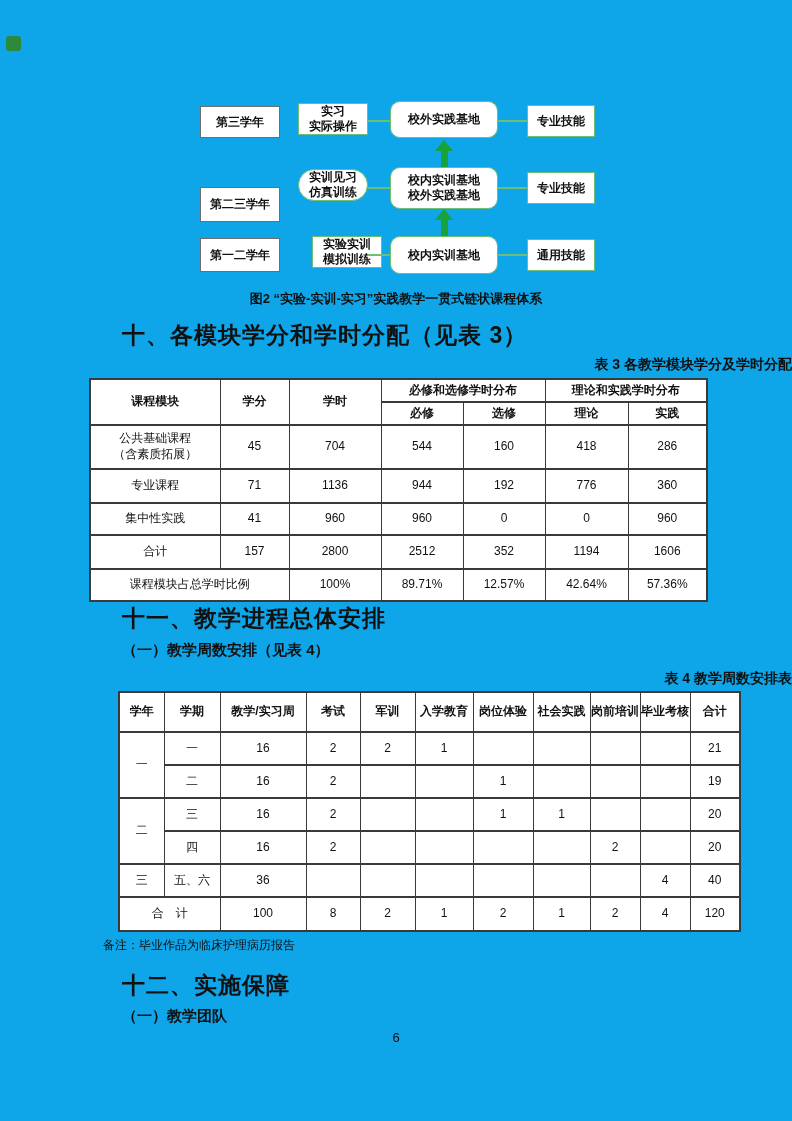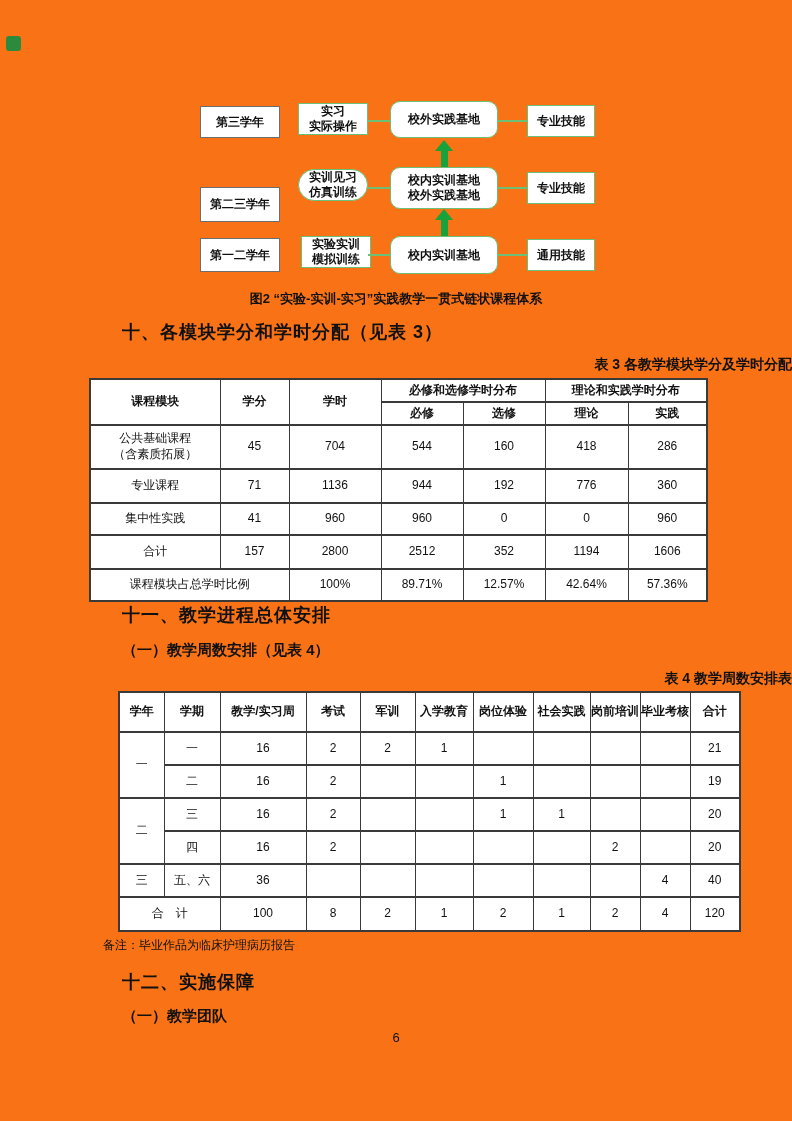--- a/index.html
+++ b/index.html
@@ -1,38 +1,38 @@
 <!DOCTYPE html>
 <html><head>
 <meta charset="utf-8">
 <style>
   * { margin:0; padding:0; box-sizing:border-box; }
   html,body { background:#ffffff; }
   body { font-family:"Liberation Sans","DejaVu Sans",sans-serif; color:#111; }
-  .page { position:relative; width:792px; height:1121px; background:#f97316; overflow:hidden; }
+  .page { position:relative; width:792px; height:1121px; background:#0ea5e9; overflow:hidden; }
 
   
   .marker { position:absolute; left:6px; top:36px; width:15px; height:15px; background:#2c8a3d; border-radius:3px; }
 
   
   .dg-box { position:absolute; display:flex; flex-direction:column; align-items:center; justify-content:center;
             font-size:12px; font-weight:bold; text-align:center; line-height:1.25; background:#fff; }
   .yr  { border:1px solid #6e6e6e; width:80px; height:32px; }
   .mth { border:1.5px solid #6cbf74; width:70px; height:32px; }
   .base{ border:1.5px solid #6cbf74; border-radius:10px; width:108px; }
   .skl { border:1.5px solid #6cbf74; width:68px; height:32px; }
   .dg-line { position:absolute; height:2px; background:#6cbf74; }
   .dg-arrow { position:absolute; width:18px; }
   .dg-arrow .head { width:0; height:0; border-left:9px solid transparent; border-right:9px solid transparent; border-bottom:11px solid #17a23b; }
   .dg-arrow .shaft { width:7px; margin-left:5.5px; background:#17a23b; }
 
   .fig-cap { position:absolute; top:290px; left:0; width:792px; text-align:center; font-size:13px; font-weight:bold; }
 
   
-  .h1 { position:absolute; left:122px; font-size:18px; font-weight:bold; letter-spacing:1px; }
+  .h1 { position:absolute; left:122px; font-size:23px; font-weight:bold; letter-spacing:1px; }
   .h2 { position:absolute; left:122px; font-size:15px; font-weight:bold; }
   .tbl-cap { position:absolute; left:0; width:792px; text-align:right; font-size:14px; font-weight:bold; }
 
   
   table { border-collapse:collapse; table-layout:fixed; position:absolute; background:#fff; }
   td { border-left:1px solid #3a3a3a; border-right:1px solid #3a3a3a;
        border-top:2px solid #3a3a3a; border-bottom:2px solid #3a3a3a;
        text-align:center; vertical-align:middle; font-size:12px; line-height:1.3; overflow:hidden; }
   table { border:2px solid #3a3a3a; }
   .hd td { font-weight:bold; }
@@ -101,21 +101,21 @@
     <div class="dg-line" style="left:498px; top:187px; width:29px;"></div>
 
     <div class="dg-arrow" style="left:435px; top:209px;">
       <div class="head"></div>
       <div class="shaft" style="height:16px;"></div>
     </div>
 
     <div class="dg-box yr" style="left:200px; top:238px; height:34px;">
         <div>第一二学年</div>
       </div>
-    <div class="dg-box mth" style="left:301px; top:236px;">
+    <div class="dg-box mth" style="left:312px; top:236px;">
         <div>实验实训</div>
         <div>模拟训练</div>
       </div>
     <div class="dg-box base" style="left:390px; top:236px; height:38px;">
         <div>校内实训基地</div>
         <div></div>
       </div>
     <div class="dg-box skl" style="left:527px; top:239px;">
         <div>通用技能</div>
       </div>

